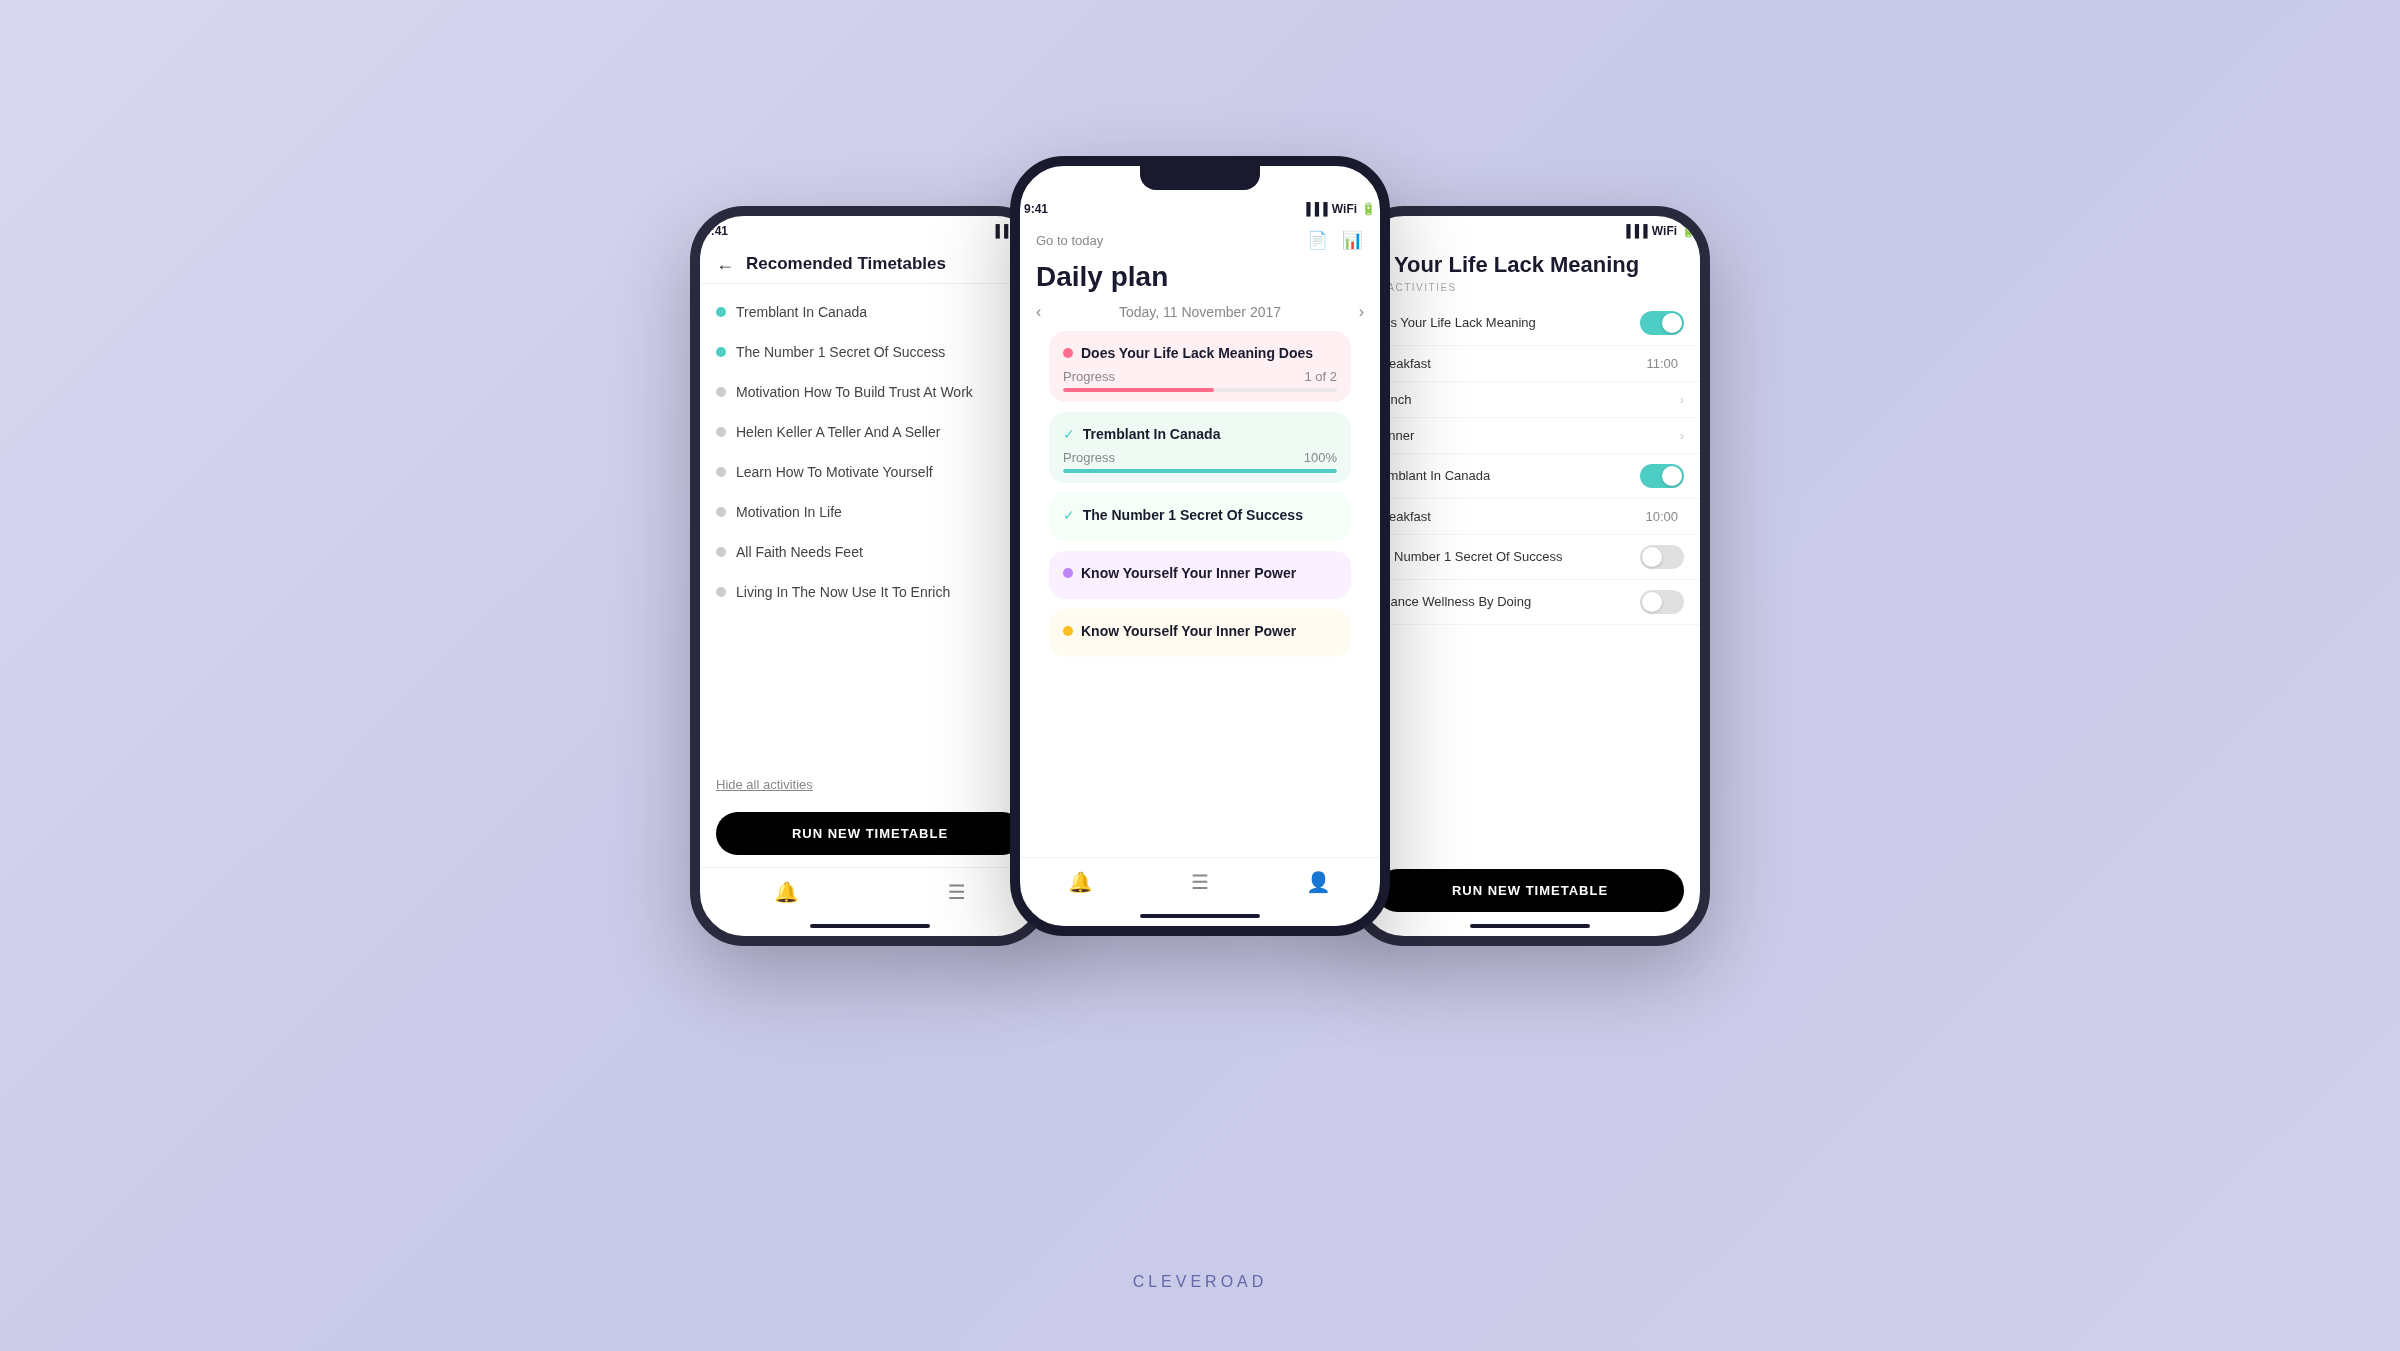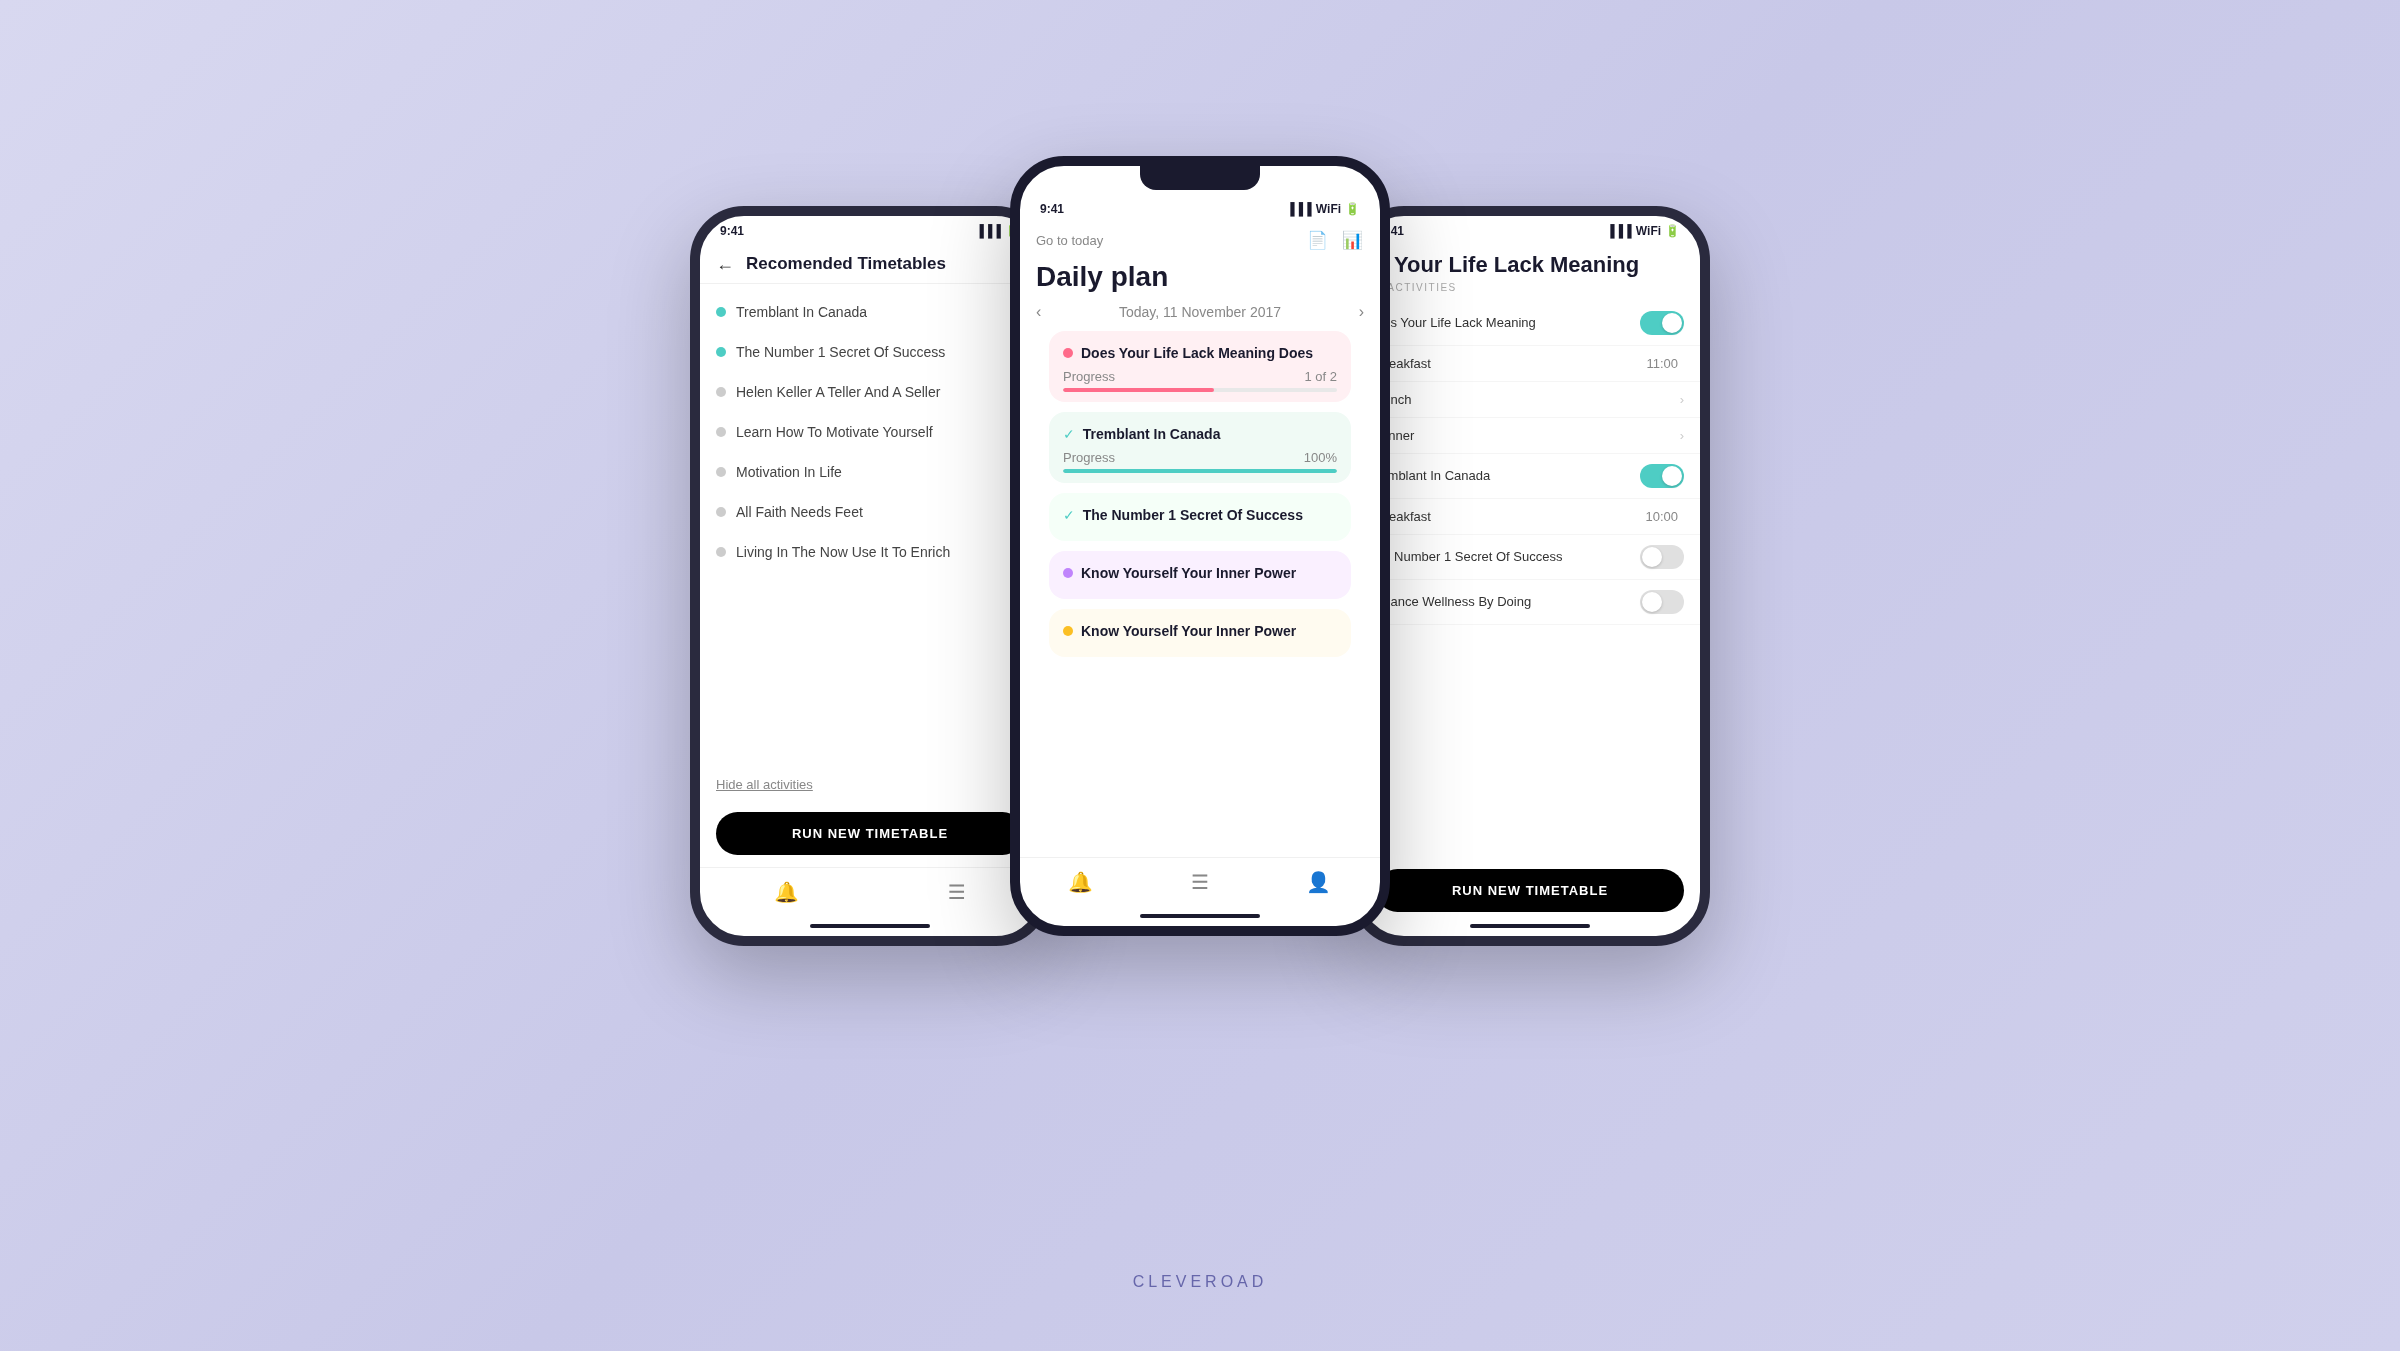--- a/index.html
+++ b/index.html
@@ -63,21 +63,21 @@
       top: 80px;
       z-index: 2;
       border-color: #2a2a3e;
     }
 
     
     .status-bar {
       display: flex;
       justify-content: space-between;
       align-items: center;
-      padding: 8px 20px 4px;
+      padding: 8px 4px 4px;
       font-size: 12px;
       font-weight: 600;
       color: #1a1a2e;
     }
 
     .status-icons {
       display: flex;
       gap: 4px;
       align-items: center;
     }
@@ -431,20 +431,24 @@
           <div class="timetable-item">
             <span class="dot dot-green"></span>
             <span class="timetable-item-text">Tremblant In Canada</span>
           </div>
           <div class="timetable-item">
             <span class="dot dot-green"></span>
             <span class="timetable-item-text">The Number 1 Secret Of Success</span>
           </div>
           <div class="timetable-item">
             <span class="dot dot-gray"></span>
+            <span class="timetable-item-text">Motivation How To Build Trust At Work</span>
+          </div>
+          <div class="timetable-item">
+            <span class="dot dot-gray"></span>
             <span class="timetable-item-text">Helen Keller A Teller And A Seller</span>
           </div>
           <div class="timetable-item">
             <span class="dot dot-gray"></span>
             <span class="timetable-item-text">Learn How To Motivate Yourself</span>
           </div>
           <div class="timetable-item">
             <span class="dot dot-gray"></span>
             <span class="timetable-item-text">Motivation In Life</span>
           </div>

